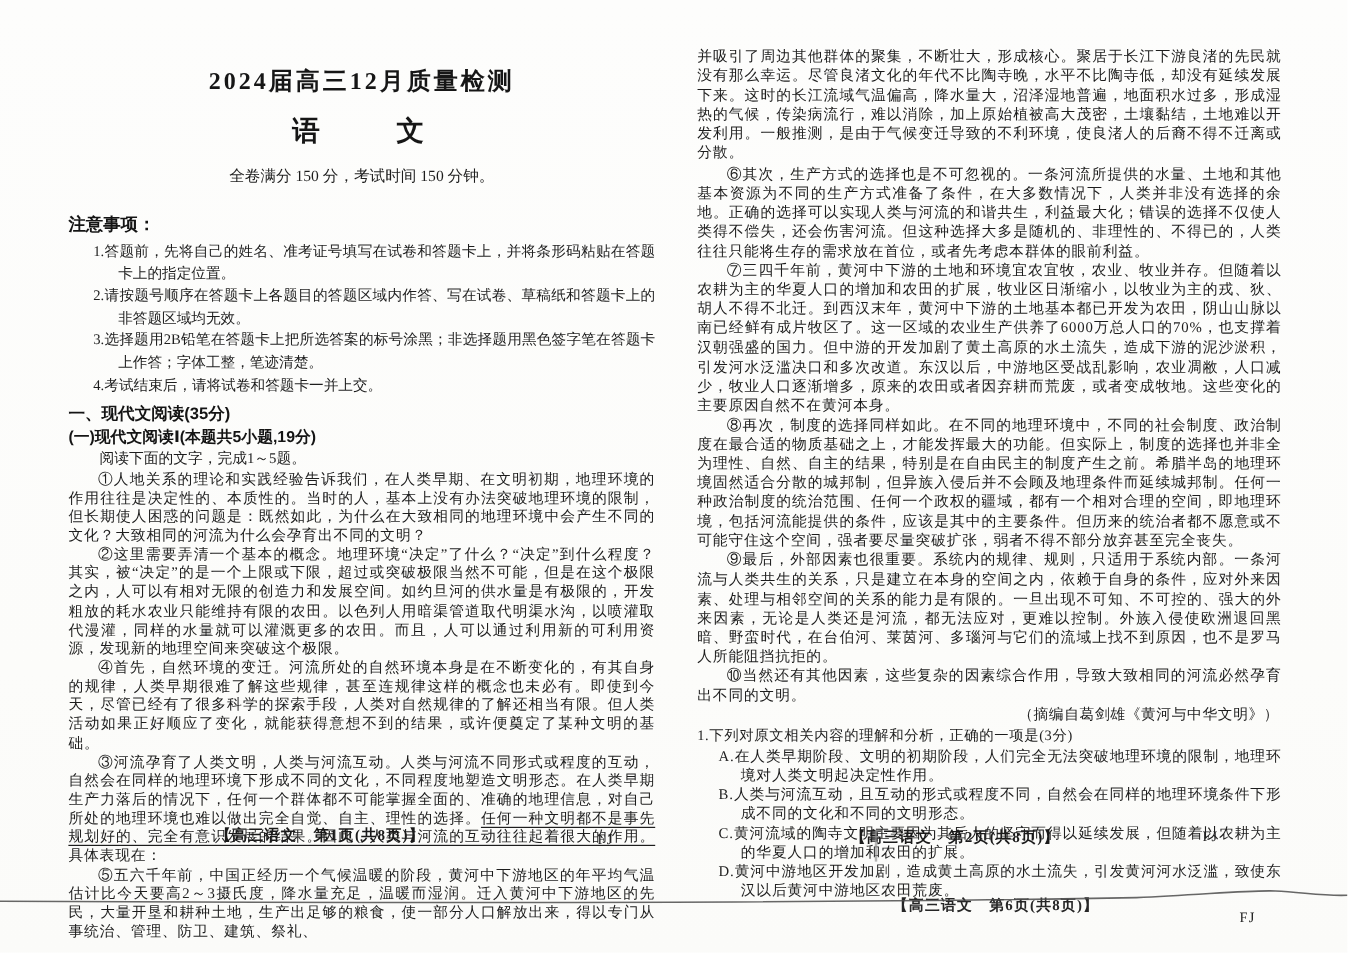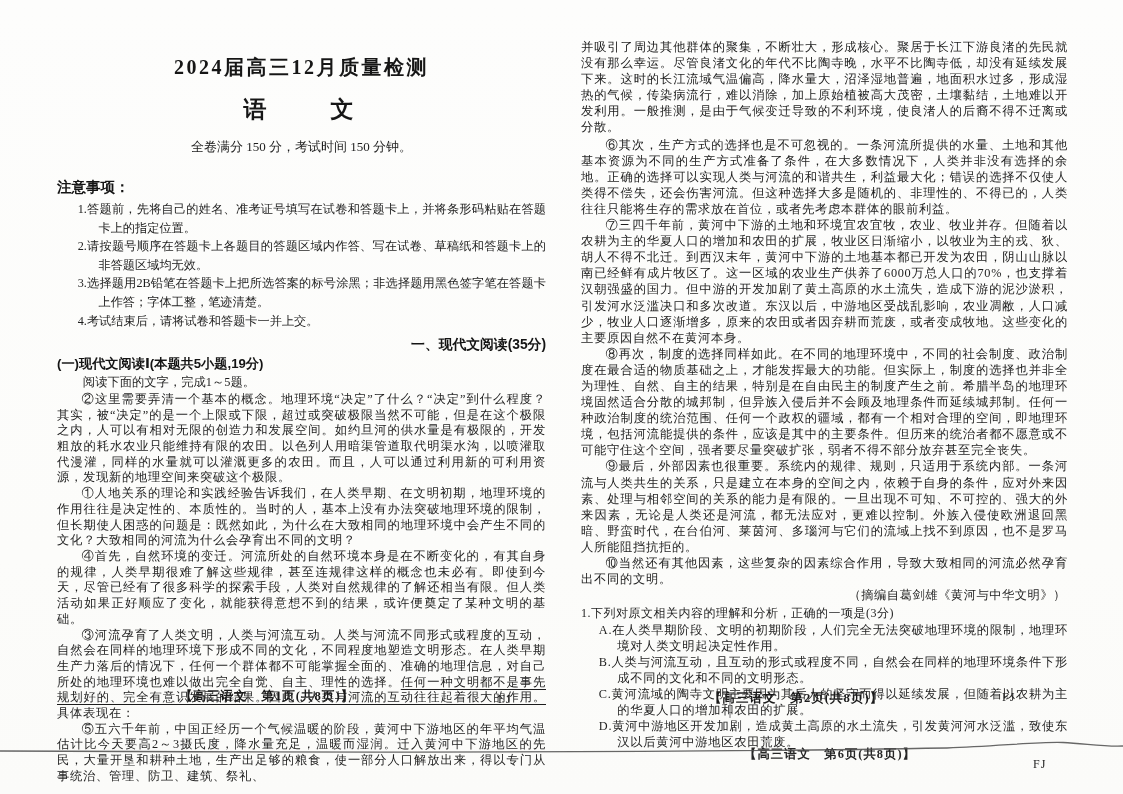--- a/index.html
+++ b/index.html
@@ -27,21 +27,21 @@
   .notice-head{
     font-family:"Liberation Sans","DejaVu Sans",sans-serif;
     font-weight:bold;font-size:14.5px;margin:22px 0 3px;color:#141414;
   }
   .notice{
     font-size:12.2px;line-height:18.6px;text-align:justify;
     padding-left:3.4em;text-indent:-1.7em;margin:0;
   }
   .sec-head{
     font-family:"Liberation Sans","DejaVu Sans",sans-serif;
-    font-weight:bold;font-size:13.8px;margin:6px 0 1px;color:#141414;text-align:right;
+    font-weight:bold;font-size:13.8px;margin:6px 0 1px;color:#141414;
   }
   .subsec-head{
     font-family:"Liberation Sans","DejaVu Sans",sans-serif;
     font-weight:bold;font-size:13.2px;margin:1px 0;color:#141414;
   }
   .instruction{font-size:12.3px;line-height:15.8px;text-indent:2.1em;margin:2px 0 1px;}
   .para{
     font-size:12.3px;line-height:15.7px;letter-spacing:0.7px;
     text-align:justify;text-indent:2em;margin:0;
   }
@@ -88,22 +88,22 @@
     <p class="notice-head">注意事项：</p>
     <p class="notice">1.答题前，先将自己的姓名、准考证号填写在试卷和答题卡上，并将条形码粘贴在答题卡上的指定位置。</p>
     <p class="notice">2.请按题号顺序在答题卡上各题目的答题区域内作答、写在试卷、草稿纸和答题卡上的非答题区域均无效。</p>
     <p class="notice">3.选择题用2B铅笔在答题卡上把所选答案的标号涂黑；非选择题用黑色签字笔在答题卡上作答；字体工整，笔迹清楚。</p>
     <p class="notice">4.考试结束后，请将试卷和答题卡一并上交。</p>
 
     <p class="sec-head">一、现代文阅读(35分)</p>
     <p class="subsec-head">(一)现代文阅读Ⅰ(本题共5小题,19分)</p>
     <p class="instruction">阅读下面的文字，完成1～5题。</p>
 
+    <p class="para">①人地关系的理论和实践经验告诉我们，在人类早期、在文明初期，地理环境的作用往往是决定性的、本质性的。当时的人，基本上没有办法突破地理环境的限制，但长期使人困惑的问题是：既然如此，为什么在大致相同的地理环境中会产生不同的文化？大致相同的河流为什么会孕育出不同的文明？</p>
     <p class="para">②这里需要弄清一个基本的概念。地理环境“决定”了什么？“决定”到什么程度？其实，被“决定”的是一个上限或下限，超过或突破极限当然不可能，但是在这个极限之内，人可以有相对无限的创造力和发展空间。如约旦河的供水量是有极限的，开发粗放的耗水农业只能维持有限的农田。以色列人用暗渠管道取代明渠水沟，以喷灌取代漫灌，同样的水量就可以灌溉更多的农田。而且，人可以通过利用新的可利用资源，发现新的地理空间来突破这个极限。</p>
-    <p class="para">①人地关系的理论和实践经验告诉我们，在人类早期、在文明初期，地理环境的作用往往是决定性的、本质性的。当时的人，基本上没有办法突破地理环境的限制，但长期使人困惑的问题是：既然如此，为什么在大致相同的地理环境中会产生不同的文化？大致相同的河流为什么会孕育出不同的文明？</p>
     <p class="para">④首先，自然环境的变迁。河流所处的自然环境本身是在不断变化的，有其自身的规律，人类早期很难了解这些规律，甚至连规律这样的概念也未必有。即使到今天，尽管已经有了很多科学的探索手段，人类对自然规律的了解还相当有限。但人类活动如果正好顺应了变化，就能获得意想不到的结果，或许便奠定了某种文明的基础。</p>
     <p class="para"><span>③河流孕育了人类文明，人类与河流互动。人类与河流不同形式或程度的互动，自然会在同样的地理环境下形成不同的文化，不同程度地塑造文明形态。在人类早期生产力落后的情况下，任何一个群体都不可能掌握全面的、准确的地理信息，对自己所处的地理环境也难以做出完全自觉、自主、理性的选择。</span><span class="underline">任何一种文明都不是事先规划好的、完全有意识发展的结果。因此，人类与河流的互动往往起着很大的作用。</span><span>具体表现在：</span></p>
     <p class="para">⑤五六千年前，中国正经历一个气候温暖的阶段，黄河中下游地区的年平均气温估计比今天要高2～3摄氏度，降水量充足，温暖而湿润。迁入黄河中下游地区的先民，大量开垦和耕种土地，生产出足够的粮食，使一部分人口解放出来，得以专门从事统治、管理、防卫、建筑、祭礼、</p>
   </section>
 
   <section class="pageR">
     <p class="para cont">并吸引了周边其他群体的聚集，不断壮大，形成核心。聚居于长江下游良渚的先民就没有那么幸运。尽管良渚文化的年代不比陶寺晚，水平不比陶寺低，却没有延续发展下来。这时的长江流域气温偏高，降水量大，沼泽湿地普遍，地面积水过多，形成湿热的气候，传染病流行，难以消除，加上原始植被高大茂密，土壤黏结，土地难以开发利用。一般推测，是由于气候变迁导致的不利环境，使良渚人的后裔不得不迁离或分散。</p>
     <p class="para">⑥其次，生产方式的选择也是不可忽视的。一条河流所提供的水量、土地和其他基本资源为不同的生产方式准备了条件，在大多数情况下，人类并非没有选择的余地。正确的选择可以实现人类与河流的和谐共生，利益最大化；错误的选择不仅使人类得不偿失，还会伤害河流。但这种选择大多是随机的、非理性的、不得已的，人类往往只能将生存的需求放在首位，或者先考虑本群体的眼前利益。</p>
     <p class="para">⑦三四千年前，黄河中下游的土地和环境宜农宜牧，农业、牧业并存。但随着以农耕为主的华夏人口的增加和农田的扩展，牧业区日渐缩小，以牧业为主的戎、狄、胡人不得不北迁。到西汉末年，黄河中下游的土地基本都已开发为农田，阴山山脉以南已经鲜有成片牧区了。这一区域的农业生产供养了6000万总人口的70%，也支撑着汉朝强盛的国力。但中游的开发加剧了黄土高原的水土流失，造成下游的泥沙淤积，引发河水泛滥决口和多次改道。东汉以后，中游地区受战乱影响，农业凋敝，人口减少，牧业人口逐渐增多，原来的农田或者因弃耕而荒废，或者变成牧地。这些变化的主要原因自然不在黄河本身。</p>
     <p class="para">⑧再次，制度的选择同样如此。在不同的地理环境中，不同的社会制度、政治制度在最合适的物质基础之上，才能发挥最大的功能。但实际上，制度的选择也并非全为理性、自然、自主的结果，特别是在自由民主的制度产生之前。希腊半岛的地理环境固然适合分散的城邦制，但异族入侵后并不会顾及地理条件而延续城邦制。任何一种政治制度的统治范围、任何一个政权的疆域，都有一个相对合理的空间，即地理环境，包括河流能提供的条件，应该是其中的主要条件。但历来的统治者都不愿意或不可能守住这个空间，强者要尽量突破扩张，弱者不得不部分放弃甚至完全丧失。</p>

